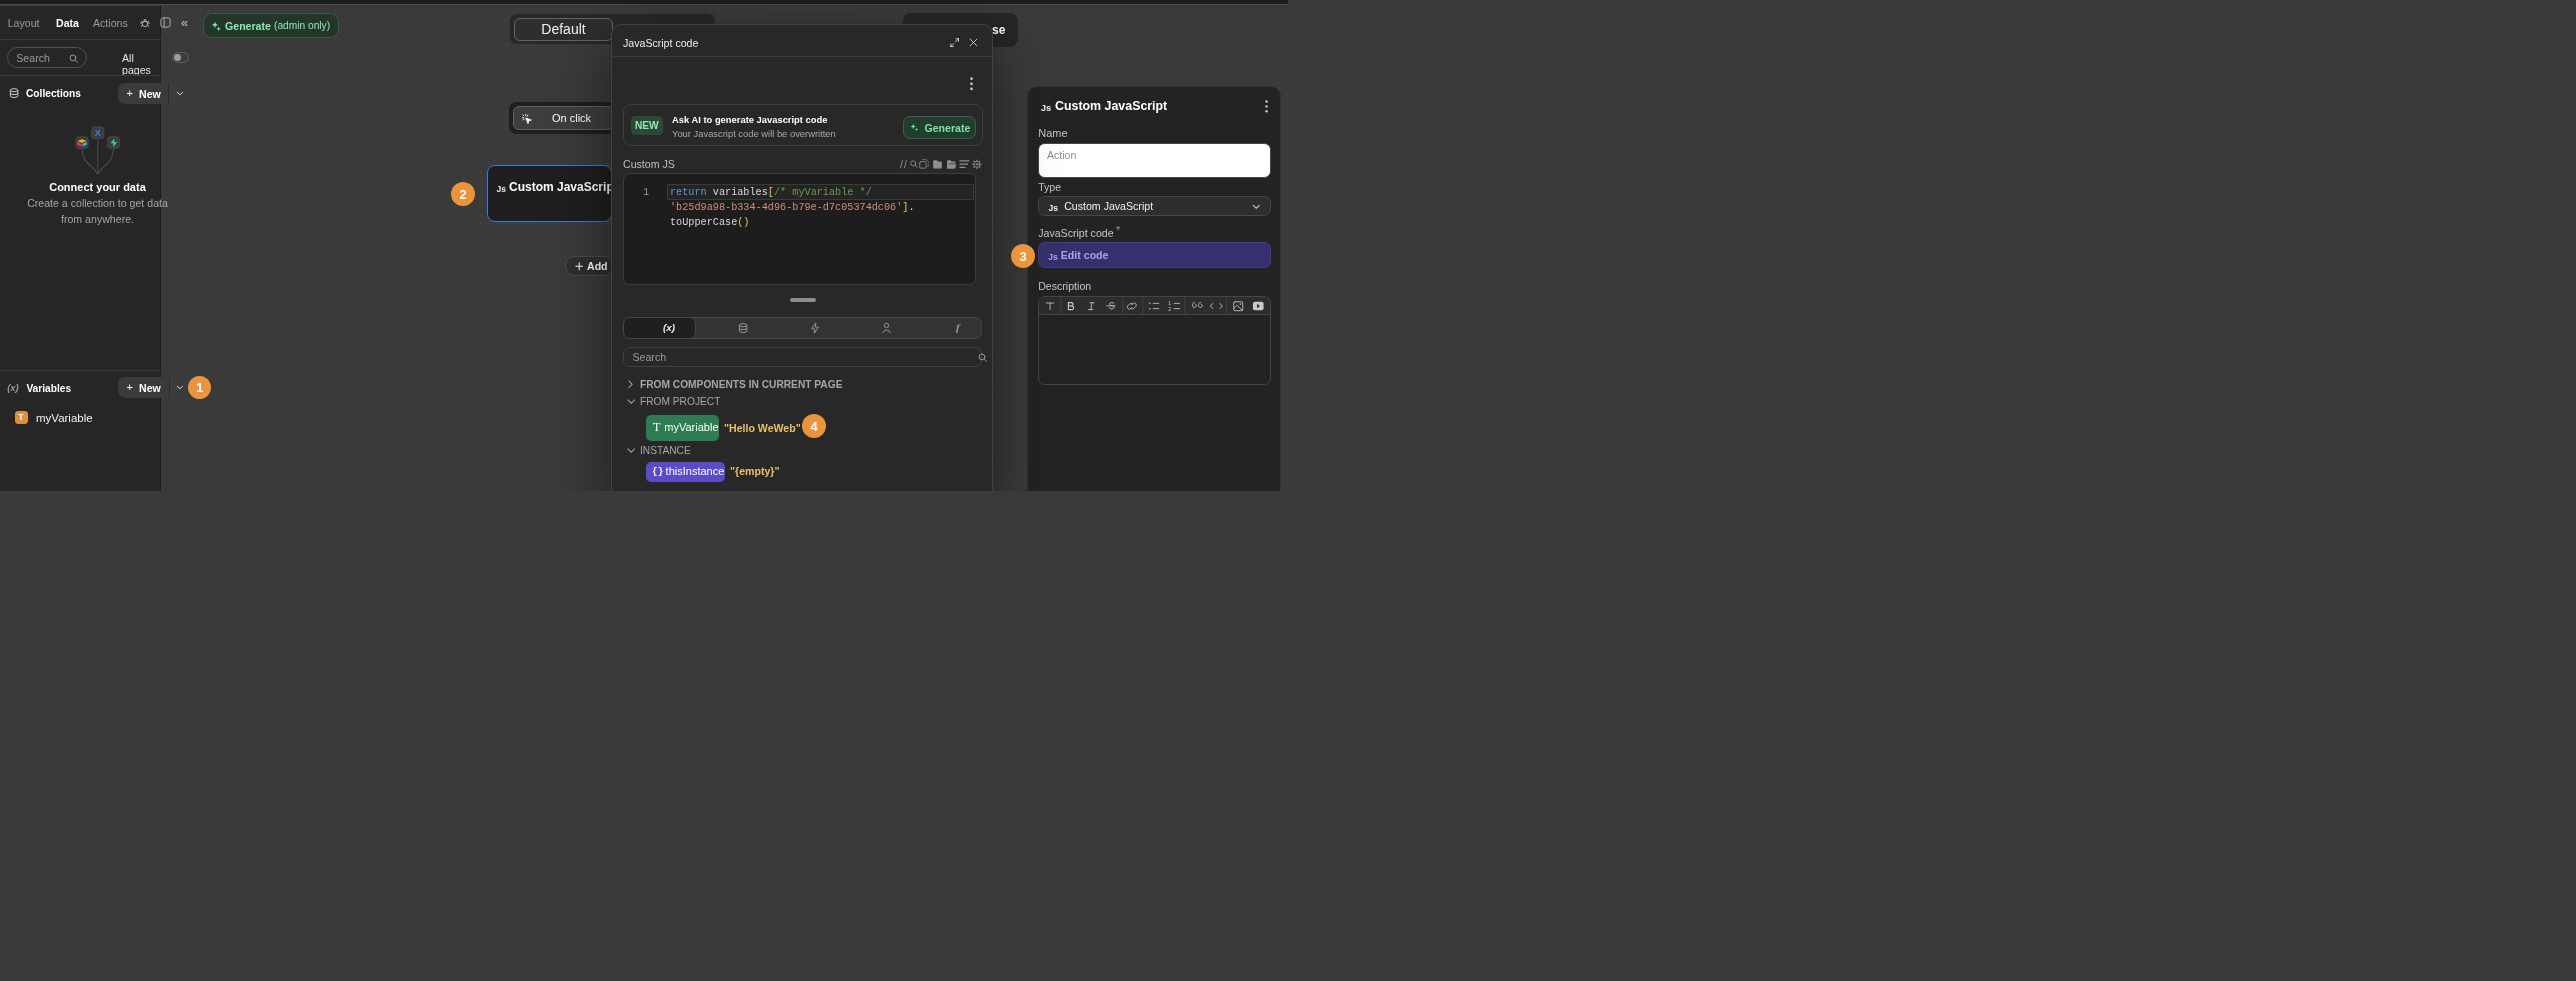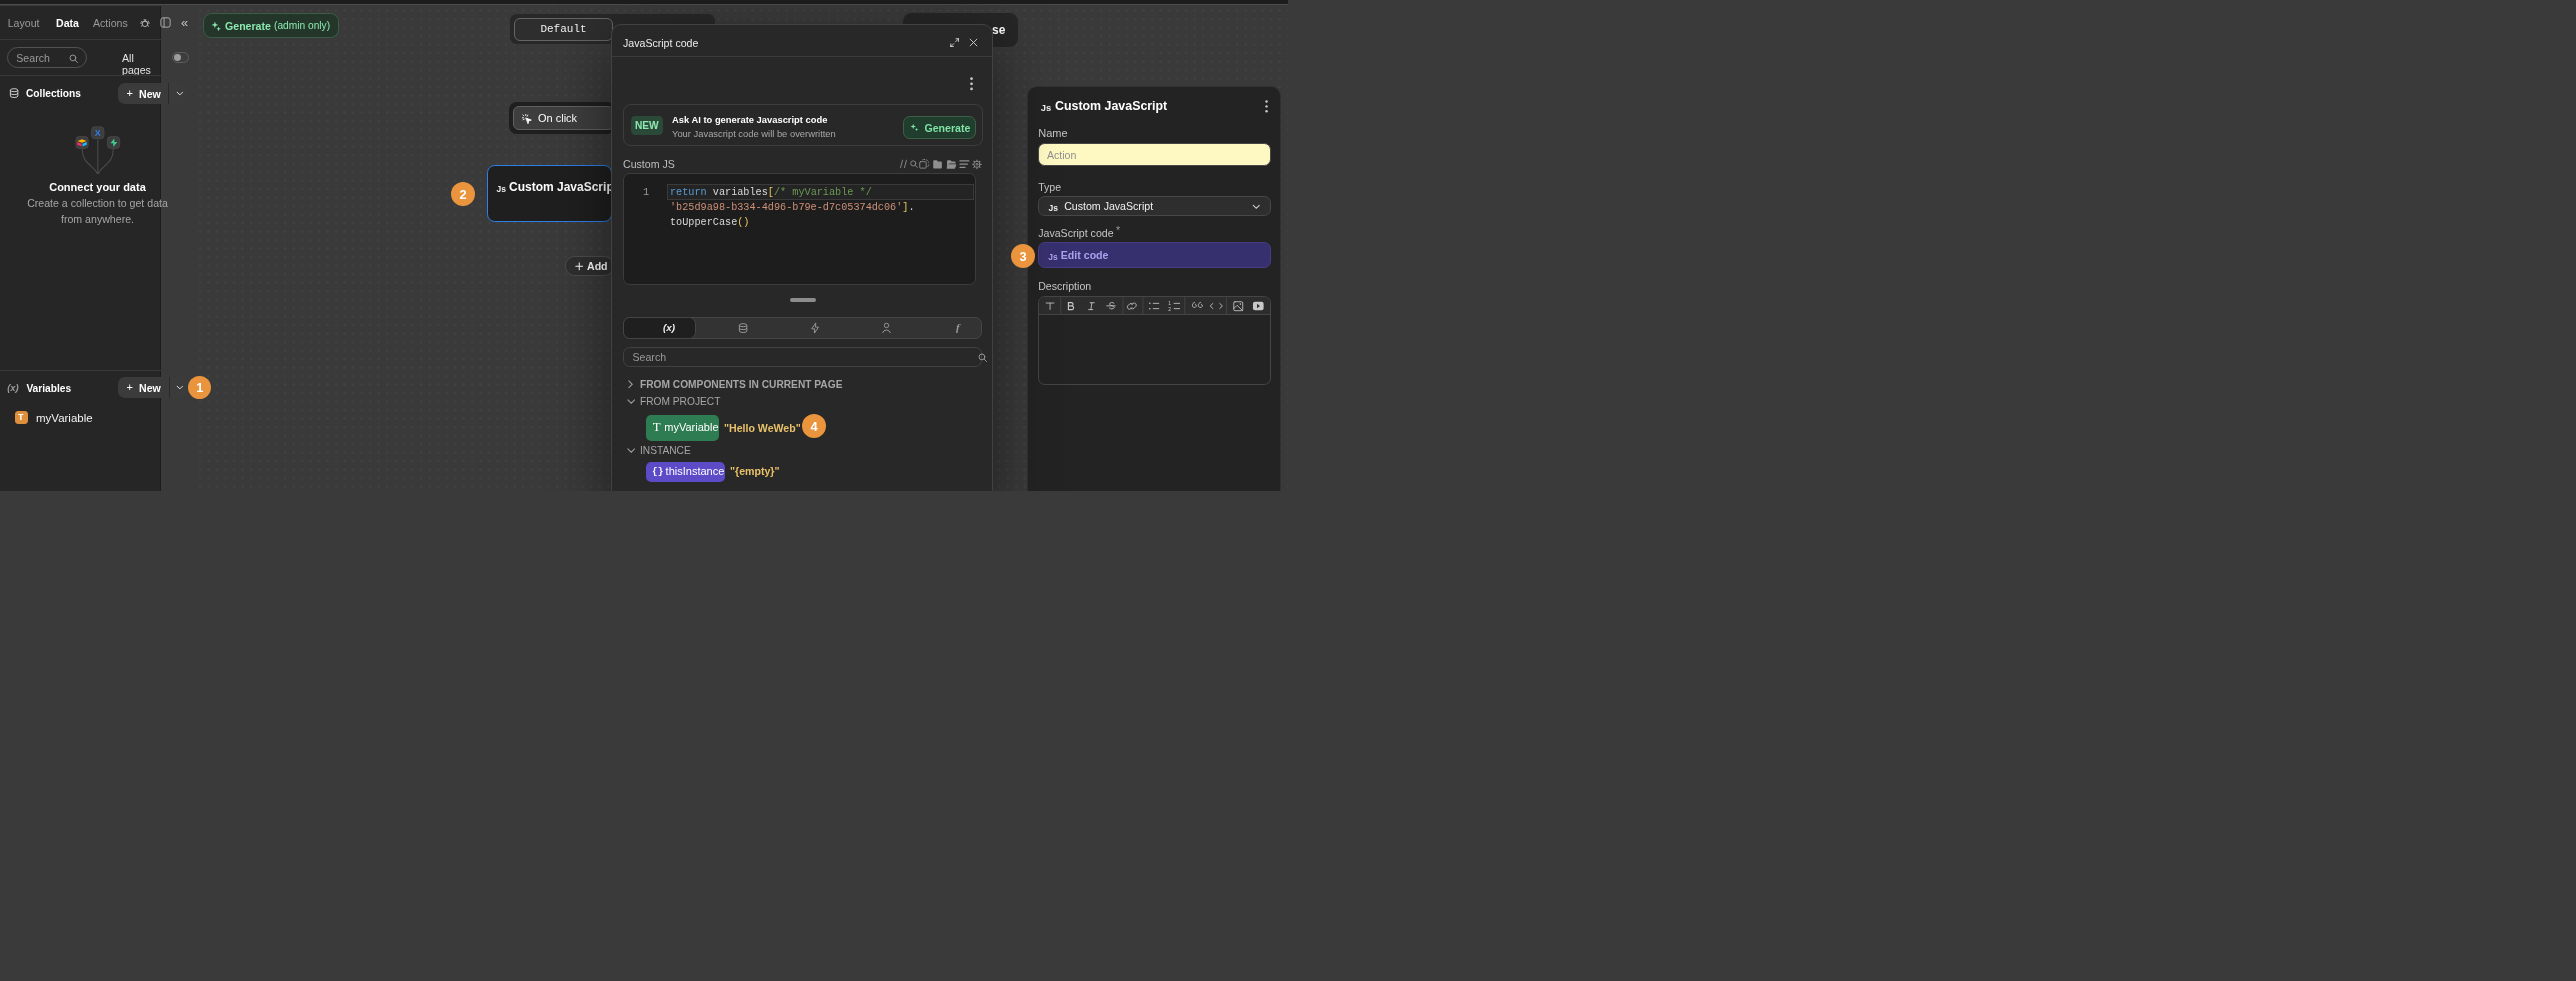--- a/index.html
+++ b/index.html
@@ -23,28 +23,28 @@
     <svg class="abs" style="left:7.2px; top:6.8px;" width="10.2" height="11" viewBox="0 0 12 13">
       <path d="M4.6 0.6 L5.6 3.6 L8.6 4.6 L5.6 5.6 L4.6 8.6 L3.6 5.6 L0.6 4.6 L3.6 3.6 Z" fill="#8be8b0"></path>
       <path d="M9 6.6 L9.7 8.6 L11.7 9.3 L9.7 10 L9 12 L8.3 10 L6.3 9.3 L8.3 8.6 Z" fill="#8be8b0"></path>
     </svg>
     <span class="abs" style="left:21px; top:6px; font-size:10.6px; font-weight:700; color:#8be8b0;">Generate</span>
     <span class="abs" style="left:70px; top:6.4px; font-size:10.2px; color:#8be8b0;">(admin only)</span>
   </div>
 
   <div class="abs" style="left:509px; top:13.2px; width:207px; height:32px; border-radius:7.7px; background:#282828; border:0.9px solid #3b3b3b;"></div>
   <div class="abs" style="left:514px; top:18px; width:99px; height:22.6px; border-radius:6px; background:#2e2e2e; border:0.9px solid #656565; display:flex; align-items:center; justify-content:center;">
-    <span style="font-size:11px; color:#f2f2f2;font-family:Liberation Mono, monospace;">Default</span>
+    <span style="font-size:14px; color:#f2f2f2;">Default</span>
   </div>
 
   <div class="abs" style="left:903px; top:13.2px; width:115px; height:34px; border-radius:8.5px; background:#262626;"></div>
   <span class="abs" style="left:992px; top:23px; font-size:12px; font-weight:600; color:#fff;">se</span>
 
   <div class="abs" style="left:509px; top:102px; width:106px; height:32px; border-radius:7.7px; background:#1f1f1f;"></div>
-  <div class="abs" style="left:513px; top:106px; width:101px; height:24px; border-radius:6px; background:#3e3e3e; border:0.9px solid #616161; display:flex; align-items:center;">
+  <div class="abs" style="left:513px; top:106px; width:101px; height:24px; border-radius:6px; background:#3e3e3e; border:0.9px solid #616161; display:flex; align-items:center;padding-left:14px;">
     <svg class="abs" style="left:7.7px; top:6.8px;" width="10.2" height="10.2" viewBox="0 0 12 12" fill="none" stroke="#fff" stroke-width="1" stroke-linecap="round">
       <path d="M4.8 4.8 L11 7.2 L8 7.9 L7.2 11 Z" stroke-linejoin="round" fill="#fff"></path>
       <path d="M1 1 L2.2 2.2"></path>
         <path d="M4.4 0.3 L4.5 1.9"></path>
         <path d="M0.3 4.4 L1.9 4.5"></path>
         <path d="M1.2 6.8 L2.6 6.2"></path>
         <path d="M6.8 1.2 L6.2 2.6"></path>
     </svg>
     <span style="margin-left:24px; font-size:11px; color:#fff;">On click</span>
   </div>
@@ -273,21 +273,21 @@
   <div class="abs" style="left:1027px; top:86px; width:254px; height:417px; background:#232323; border:0.9px solid #313131; border-radius:10.2px; z-index:10;">
     <span class="abs" style="left:12.8px; top:15.3px; font-size:9.4px; font-weight:700; color:#f0f0f0;">Js</span>
     <span class="abs" style="left:27px; top:12px; font-size:12.4px; font-weight:700; color:#fff;">Custom JavaScript</span>
     <svg class="abs" style="left:236px; top:13.2px;" width="5.1" height="12.8" viewBox="0 0 6 15" fill="#cfcfcf">
       <circle cx="3" cy="1.8" r="1.4"></circle>
         <circle cx="3" cy="7.5" r="1.4"></circle>
         <circle cx="3" cy="13.2" r="1.4"></circle>
     </svg>
 
     <span class="abs" style="left:10.2px; top:40px; font-size:11px; color:#c6c6c6;">Name</span>
-    <div class="abs" style="left:10.2px; top:56px; width:233px; height:23px; background:#fef9c3; border:0.9px solid #474747; border-radius:6.8px;">
+    <div class="abs" style="left:10.2px; top:56px; width:233px; height:35px; background:#ffffff; border:0.9px solid #474747; border-radius:6.8px;">
       <span class="abs" style="left:7.7px; top:5.1px; font-size:10.6px; color:#8f8f8f;">Action</span>
     </div>
 
     <span class="abs" style="left:10.2px; top:94px; font-size:10.6px; color:#c6c6c6;">Type</span>
     <div class="abs" style="left:10.2px; top:109px; width:233px; height:20px; background:#2e2e2e; border:0.9px solid #474747; border-radius:6.8px;">
       <span class="abs" style="left:9.4px; top:5.5px; font-size:8.5px; font-weight:700; color:#f0f0f0;">Js</span>
       <span class="abs" style="left:25px; top:3.4px; font-size:10.6px; color:#f0f0f0;">Custom JavaScript</span>
       <svg class="abs" style="left:213px; top:7.2px;" width="8.5" height="6" viewBox="0 0 10 7" fill="none" stroke="#cfcfcf" stroke-width="1.3" stroke-linecap="round">
           <path d="M1.5 1.5 L5 5 L8.5 1.5"></path>
         </svg>

